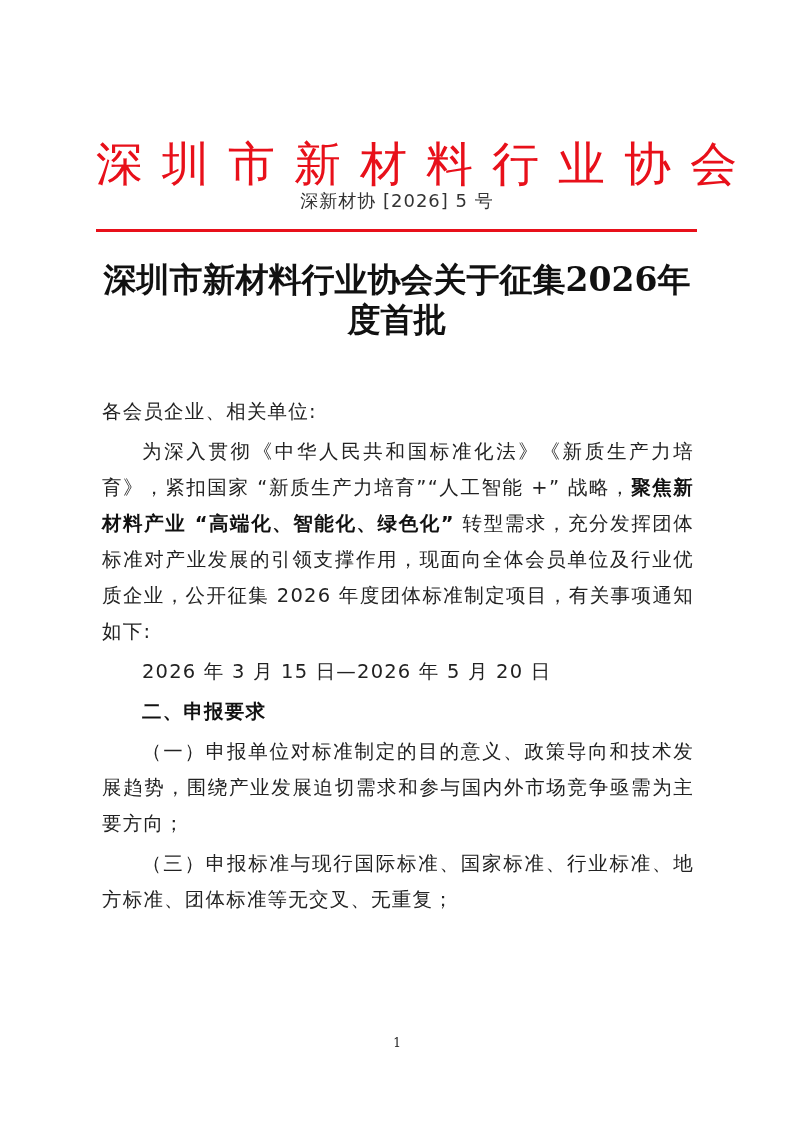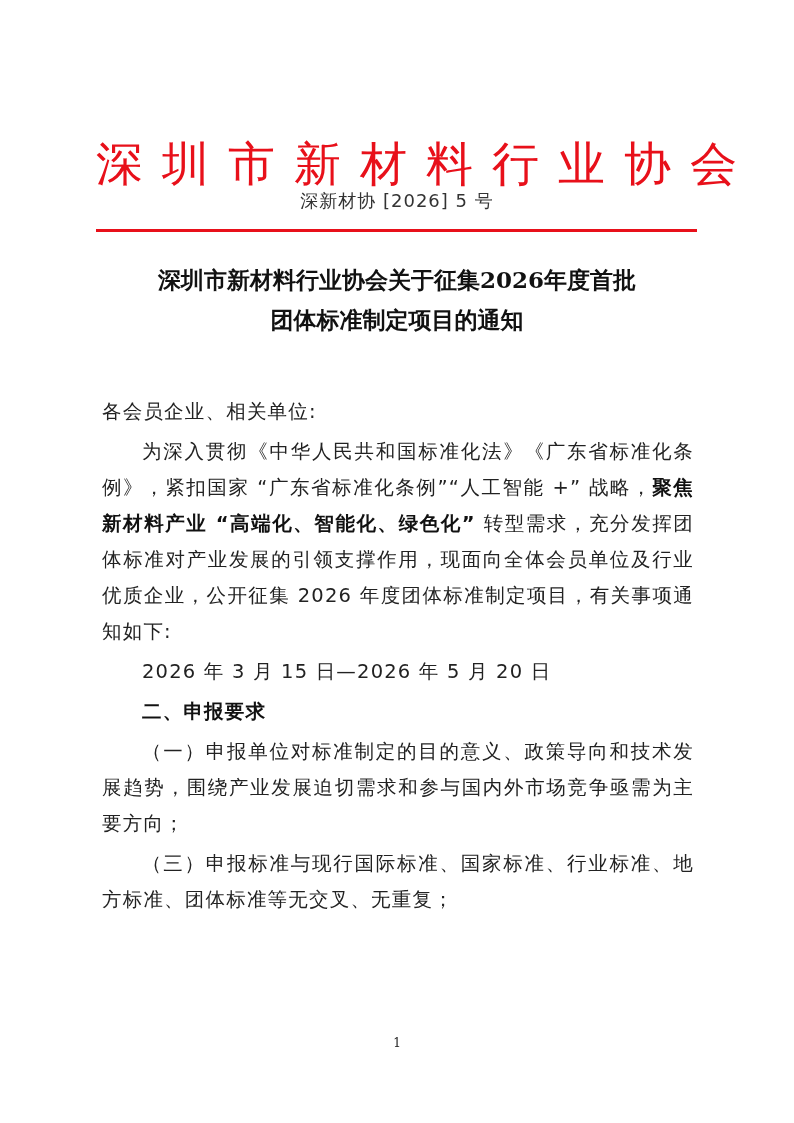--- a/index.html
+++ b/index.html
@@ -14,21 +14,21 @@
       position: absolute; left: 0; top: 188px; width: 794px; text-align: center;
       font-family: "DejaVu Sans", sans-serif; font-size: 18px; color: #333;
       line-height: 26px; letter-spacing: 1px;
     }
     .red-rule {
       position: absolute; left: 96px; top: 229px; width: 601px; height: 3px;
       background: #e8101a;
     }
     .title {
       position: absolute; left: 96px; top: 260px; width: 602px; text-align: center;
-      font-family: "DejaVu Serif", serif; font-weight: bold; font-size: 23px;
+      font-family: "DejaVu Serif", serif; font-weight: bold; font-size: 33px;
       color: #111; line-height: 40px;
     }
     .body-text {
       position: absolute; left: 98px; top: 390px; width: 600px;
       font-family: "DejaVu Sans", sans-serif; font-size: 19.5px; color: #222;
       line-height: 36px; text-align: justify; letter-spacing: 1.2px;
     }
     .body-text p { margin: 4px; }
     .indent { text-indent: 40px; }
     .bold { font-weight: bold; color: #111; }
@@ -40,26 +40,25 @@
 </head>
 <body>
 
 <div class="page">
   <div class="org-header">深圳市新材料行业协会</div>
   <div class="doc-number">深新材协 [2026] 5 号</div>
   <div class="red-rule"></div>
 
   <div class="title">
     <div>深圳市新材料行业协会关于征集2026年度首批</div>
-    <div>团体标准制定项目的通知</div>
   </div>
 
   <div class="body-text">
     <p>各会员企业、相关单位:</p>
-    <p class="indent"><span>为深入贯彻《中华人民共和国标准化法》《广东省标准化条例》，紧扣国家 “广东省标准化条例”“人工智能 +” 战略，</span><span class="bold">聚焦新材料产业 “高端化、智能化、绿色化”</span><span> 转型需求，充分发挥团体标准对产业发展的引领支撑作用，现面向全体会员单位及行业优质企业，公开征集 2026 年度团体标准制定项目，有关事项通知如下:</span></p>
+    <p class="indent"><span>为深入贯彻《中华人民共和国标准化法》《新质生产力培育》，紧扣国家 “新质生产力培育”“人工智能 +” 战略，</span><span class="bold">聚焦新材料产业 “高端化、智能化、绿色化”</span><span> 转型需求，充分发挥团体标准对产业发展的引领支撑作用，现面向全体会员单位及行业优质企业，公开征集 2026 年度团体标准制定项目，有关事项通知如下:</span></p>
     <p class="indent">2026 年 3 月 15 日—2026 年 5 月 20 日</p>
     <p class="indent bold">二、申报要求</p>
     <p class="indent">（一）申报单位对标准制定的目的意义、政策导向和技术发展趋势，围绕产业发展迫切需求和参与国内外市场竞争亟需为主要方向；</p>
     <p class="indent">（三）申报标准与现行国际标准、国家标准、行业标准、地方标准、团体标准等无交叉、无重复；</p>
   </div>
 
   <div class="page-number">1</div>
 </div>
 
 </body></html>

